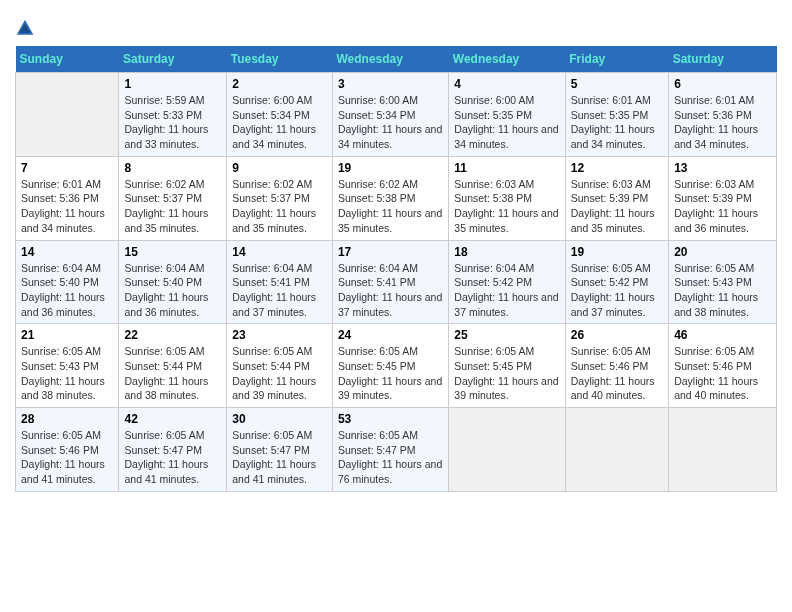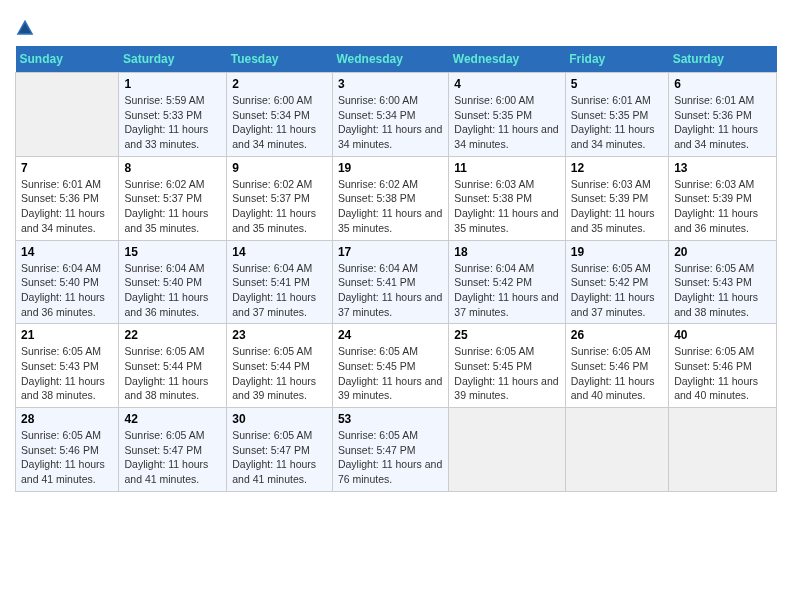--- a/index.html
+++ b/index.html
@@ -229,21 +229,21 @@
           <span class="day-detail">Sunset: 5:45 PM</span><br>
           <span class="day-detail">Daylight: 11 hours and 39 minutes.</span></td>
         <td><span class="day-num">25</span>
           <span class="day-detail">Sunrise: 6:05 AM</span><br>
           <span class="day-detail">Sunset: 5:45 PM</span><br>
           <span class="day-detail">Daylight: 11 hours and 39 minutes.</span></td>
         <td><span class="day-num">26</span>
           <span class="day-detail">Sunrise: 6:05 AM</span><br>
           <span class="day-detail">Sunset: 5:46 PM</span><br>
           <span class="day-detail">Daylight: 11 hours and 40 minutes.</span></td>
-        <td><span class="day-num">40</span>
+        <td><span class="day-num">46</span>
           <span class="day-detail">Sunrise: 6:05 AM</span><br>
           <span class="day-detail">Sunset: 5:46 PM</span><br>
           <span class="day-detail">Daylight: 11 hours and 40 minutes.</span></td>
       </tr>
       <tr>
         <td><span class="day-num">28</span>
           <span class="day-detail">Sunrise: 6:05 AM</span><br>
           <span class="day-detail">Sunset: 5:46 PM</span><br>
           <span class="day-detail">Daylight: 11 hours and 41 minutes.</span></td>
         <td><span class="day-num">42</span>

